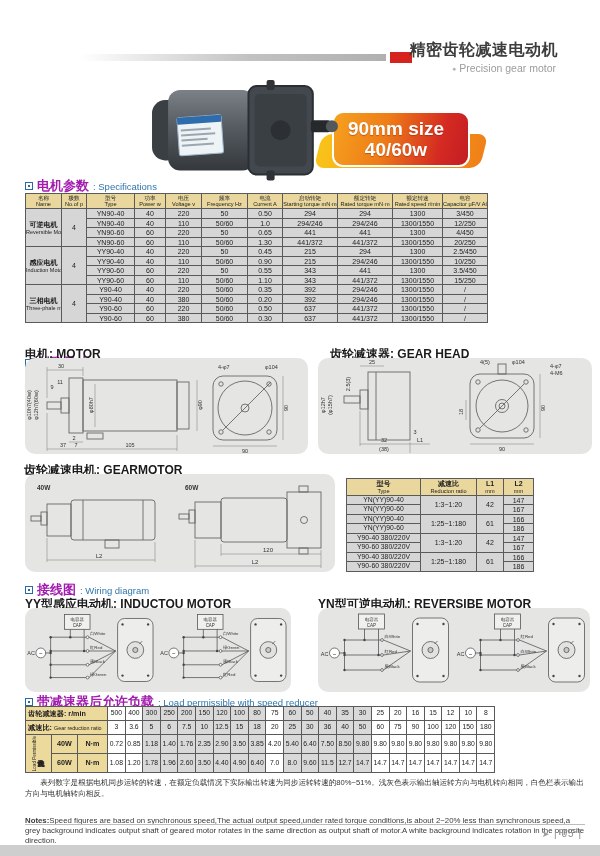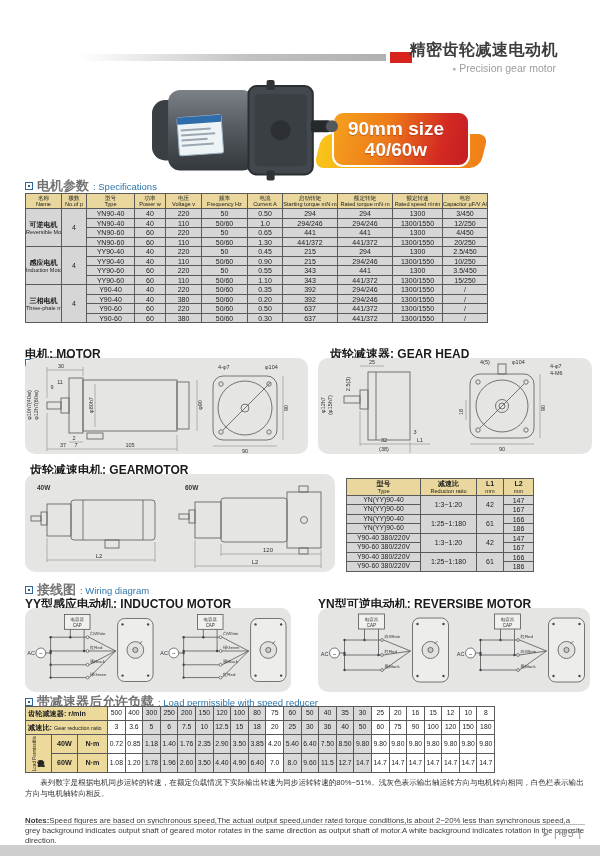--- a/index.html
+++ b/index.html
@@ -24,21 +24,21 @@
                 background:linear-gradient(105deg,#f6a11f 0%,#ee7d18 38%,#d42a22 78%,#c31d24 100%);
                 border:2px solid #fff; display:flex; flex-direction:column; justify-content:center;
                 align-items:center; padding-right:10px; }
   .size-badge div { color:#fff; font-weight:bold; font-size:19px; line-height:21px;
                     text-shadow:0 1px 1px rgba(120,20,0,.4); }
 
   
   .sec { display:flex; align-items:center; gap:4px; }
   .sec-ico { width:8px; height:8px; border:1.5px solid #2a6aa0; display:inline-block; position:relative; }
   .sec-ico::after { content:""; position:absolute; left:1.5px; top:1.5px; width:2.5px; height:2.5px; background:#2a6aa0; }
-  .sec-cn { font-size:13px; font-weight:bold; color:#737373; }
+  .sec-cn { font-size:13px; font-weight:bold; color:#a21caf; }
   .sec-en { font-size:9.5px; color:#2f77ac; }
   .sub-lbl { font-size:12px; font-weight:bold; color:#1a1a1a; }
 
   
   table { border-collapse:collapse; table-layout:fixed; }
   .dtable th, .dtable td { border:1px solid #5a5a5a; text-align:center; vertical-align:middle;
                            overflow:hidden; white-space:nowrap; }
   .dtable th { background:#e9d79d; font-size:7px; font-weight:bold; padding:1px 0; line-height:1.1; }
   .dtable th .hen, .dtable th div { font-size:5.6px; font-weight:normal; }
   .dtable td { background:#d6d6d6; font-size:7px; height:9.5px; line-height:1; }
@@ -459,21 +459,21 @@
       <text x="194" y="6">φ104</text>
       <text x="232" y="10">4-φ7</text>
       <text x="232" y="17">4-M6</text>
       <text x="145" y="54" transform="rotate(-90 145 54)" text-anchor="middle">18</text>
       <text x="227" y="50" transform="rotate(-90 227 50)" text-anchor="middle">90</text>
       <text x="184" y="93" text-anchor="middle">90</text>
     </g>
   </svg>
 </div>
 
-<div class="abs sub-lbl" style="left:30px; top:462px;">齿轮减速电机: GEARMOTOR</div>
+<div class="abs sub-lbl" style="left:24px; top:462px;">齿轮减速电机: GEARMOTOR</div>
 <div class="abs gbox box-gearmotor">
   <svg class="dim-svg" viewBox="0 0 310 98">
     <g font-size="6.5" font-weight="bold">
       <text x="12" y="16">40W</text>
       <text x="160" y="16">60W</text>
     </g>
     <g stroke="#666" stroke-width="0.9" fill="none">
       <rect x="6" y="42" width="10" height="5"></rect>
         <rect x="16" y="38" width="6" height="13"></rect>
       <rect x="22" y="30" width="24" height="32"></rect>

